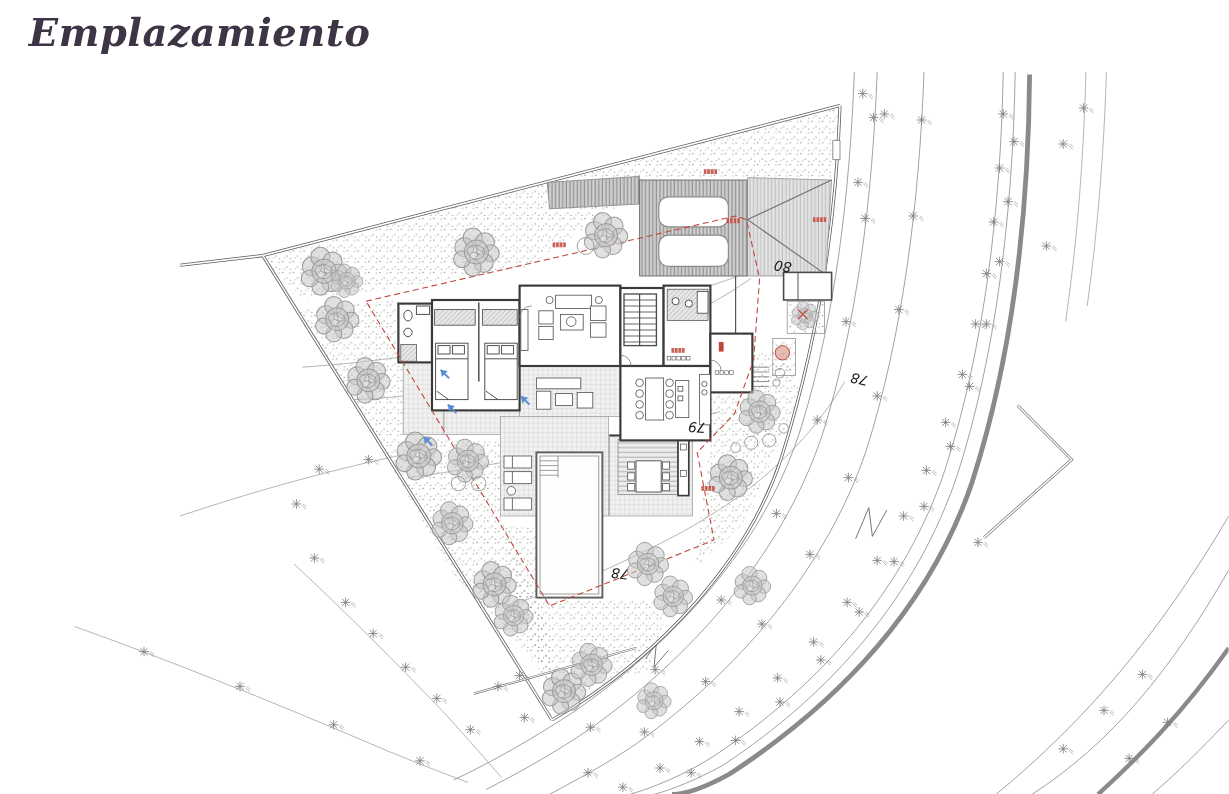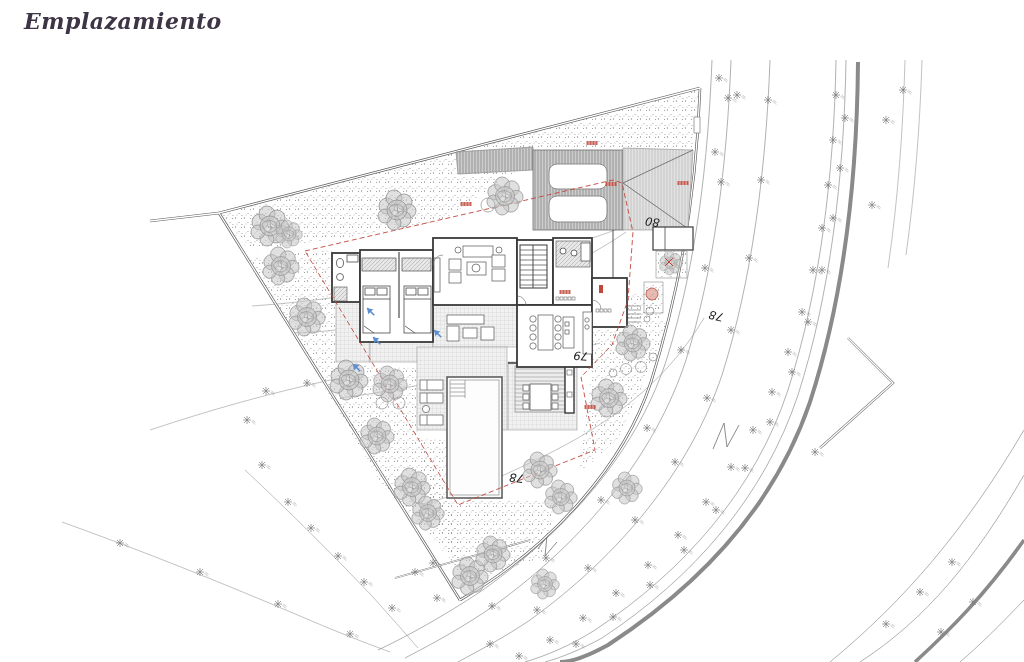--- a/index.html
+++ b/index.html
@@ -1,19 +1,19 @@
 <!DOCTYPE html>
 <html><head>
 <meta charset="utf-8">
 <style>
   html,body{margin:0;padding:0;background:#ffffff;width:1024px;height:662px;overflow:hidden;
             font-family:"DejaVu Sans",sans-serif;}
   #stage{position:relative;width:1024px;height:662px;background:#fff;}
   h1.title{position:absolute;left:24px;top:8px;margin:0;font-family:"DejaVu Serif",serif;
-           font-style:italic;font-weight:600;font-size:22px;color:#3d3545;letter-spacing:.5px;}
+           font-style:italic;font-weight:600;font-size:32px;color:#3d3545;letter-spacing:.5px;}
   svg{position:absolute;left:0;top:0;}
   text.clabel{font-family:"DejaVu Sans",sans-serif;fill:#1c1c1c;font-size:11.5px;font-style:italic;font-weight:500;}
 </style>
 </head>
 <body>
 
 <div id="stage">
   <h1 class="title">Emplazamiento</h1>
 
   <svg id="plan" viewBox="0 0 1024 662" width="1024" height="662">

